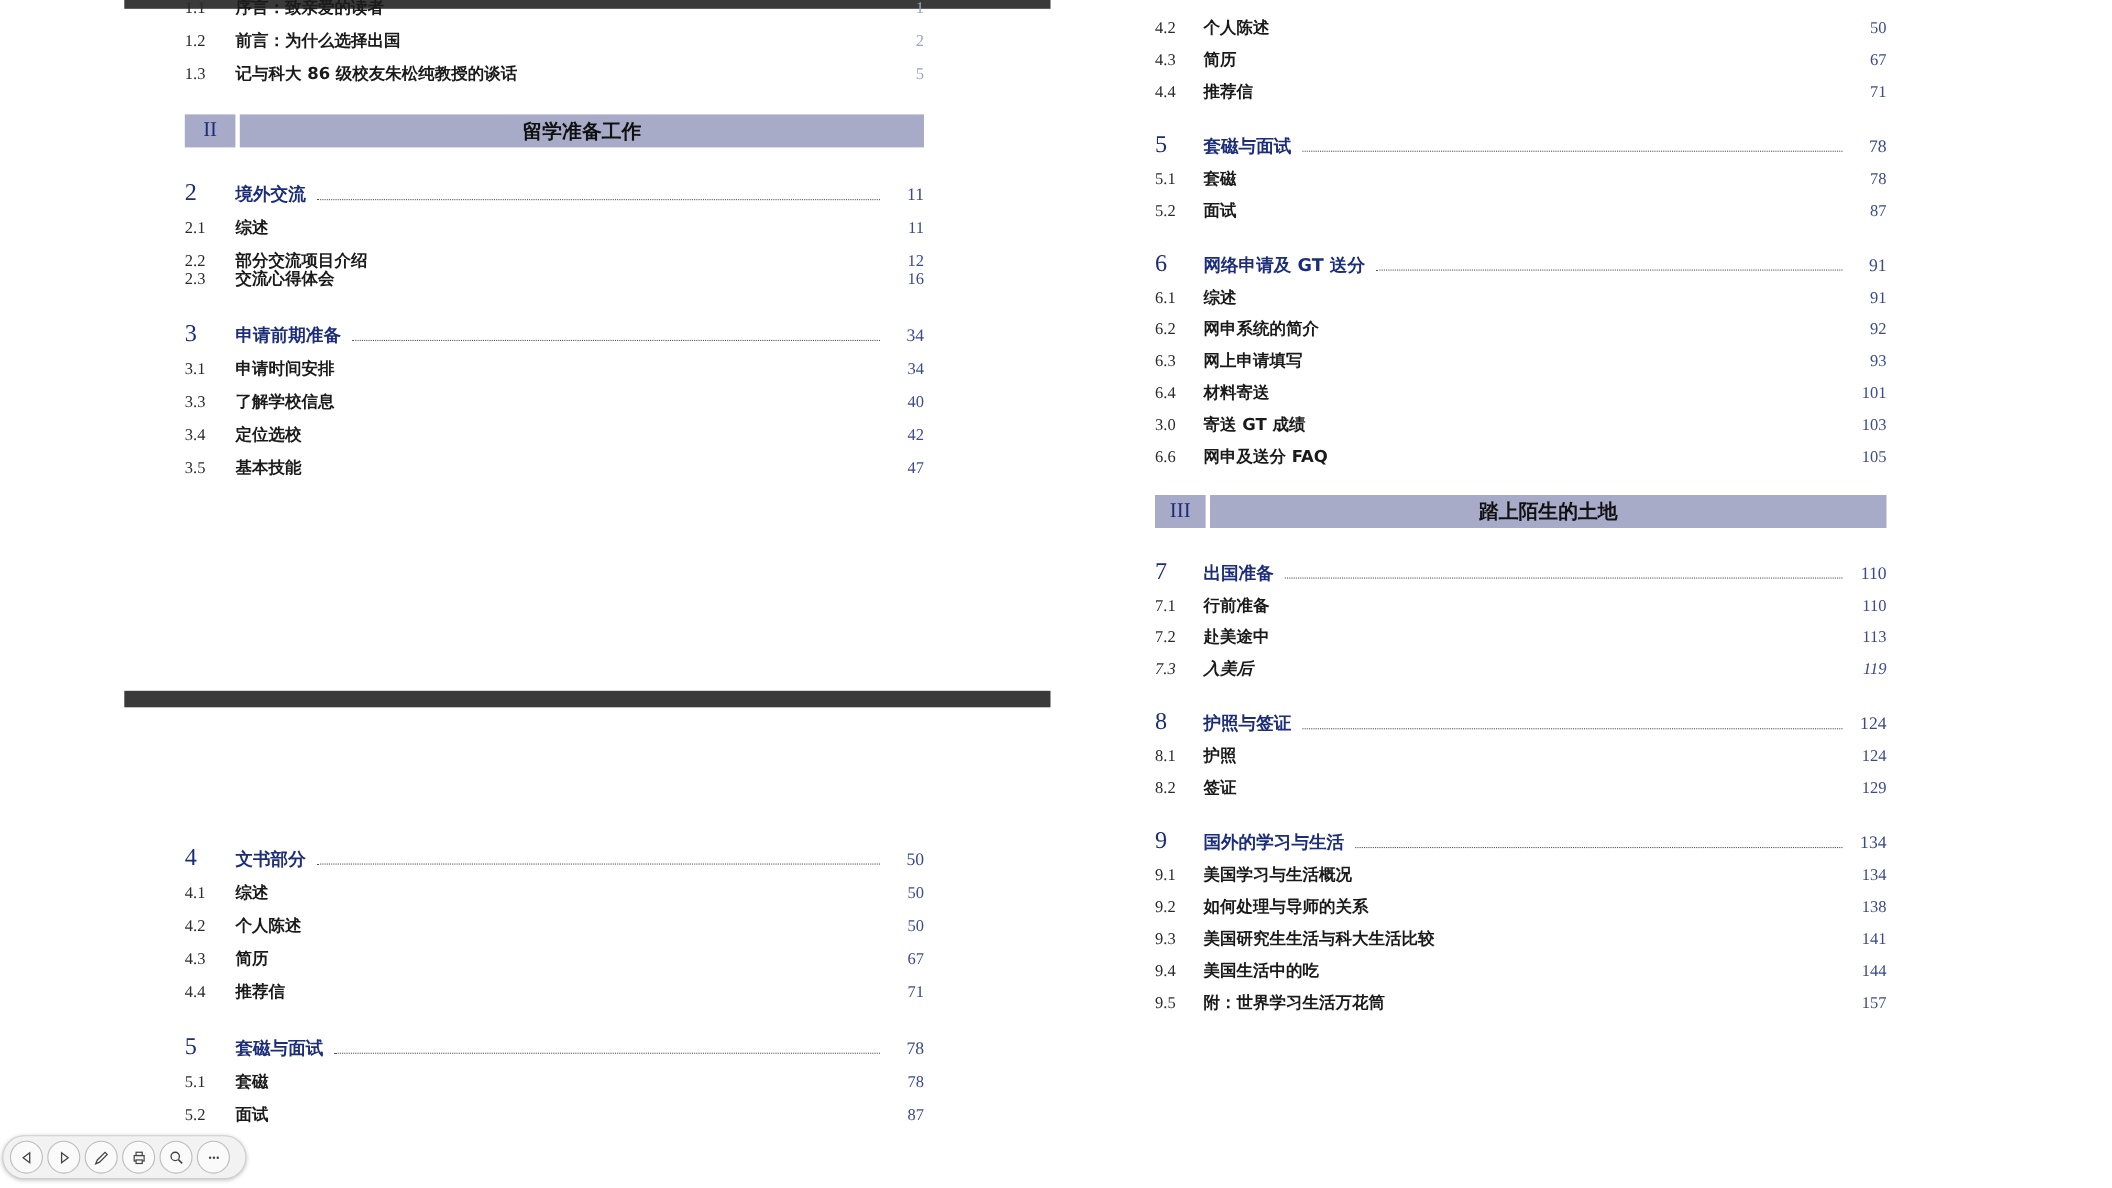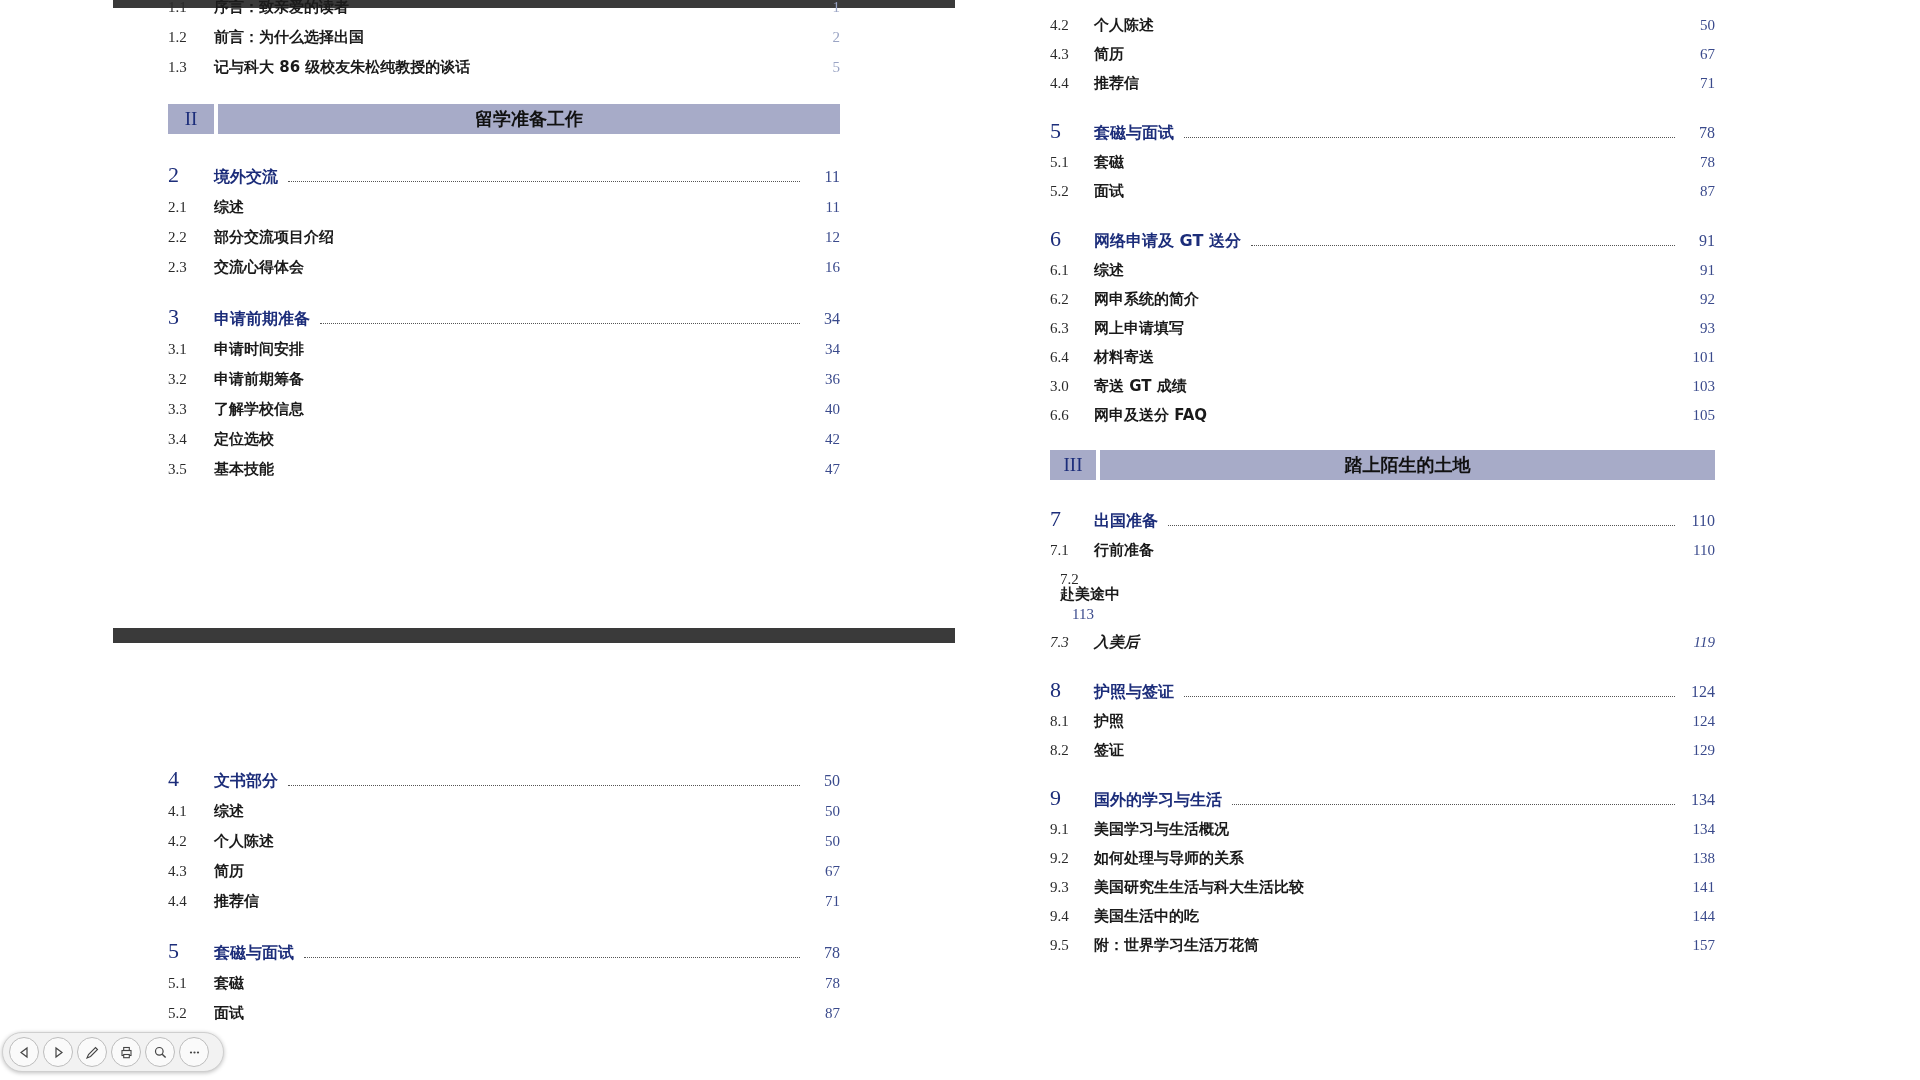--- a/index.html
+++ b/index.html
@@ -187,43 +187,37 @@
           <span class="title sub">综述</span>
           <span class="dots hidden"></span>
           <span class="pg sub" style="width: 34px;">11</span>
         </div>
         <div class="row" style="margin-top: 14px;">
           <span class="num sub" style="width: 46px;">2.2</span>
           <span class="title sub">部分交流项目介绍</span>
           <span class="dots hidden"></span>
           <span class="pg sub" style="width: 34px;">12</span>
         </div>
-        <div class="row" style="margin-top: 14px;">
+        <div class="row" style="">
           <span class="num sub" style="width: 46px;">2.3</span>
           <span class="title sub">交流心得体会</span>
           <span class="dots hidden"></span>
           <span class="pg sub" style="width: 34px;">16</span>
         </div>
         <div class="row" style="margin-top: 30px;">
           <span class="num chap" style="width: 46px;">3</span>
           <span class="title chap">申请前期准备</span>
           <span class="dots"></span>
           <span class="pg " style="width: 34px;">34</span>
         </div>
         <div class="row" style="margin-top: 14px;">
           <span class="num sub" style="width: 46px;">3.1</span>
           <span class="title sub">申请时间安排</span>
           <span class="dots hidden"></span>
           <span class="pg sub" style="width: 34px;">34</span>
-        </div>
-        <div class="row" style="margin-top: 14px;">
-          <span class="num sub" style="width: 46px;">3.2</span>
-          <span class="title sub">申请前期筹备</span>
-          <span class="dots hidden"></span>
-          <span class="pg sub" style="width: 34px;">36</span>
         </div>
         <div class="row" style="margin-top: 14px;">
           <span class="num sub" style="width: 46px;">3.3</span>
           <span class="title sub">了解学校信息</span>
           <span class="dots hidden"></span>
           <span class="pg sub" style="width: 34px;">40</span>
         </div>
         <div class="row" style="margin-top: 14px;">
           <span class="num sub" style="width: 46px;">3.4</span>
           <span class="title sub">定位选校</span>
@@ -380,21 +374,21 @@
           <span class="title chap">出国准备</span>
           <span class="dots"></span>
           <span class="pg " style="width: 34px;">110</span>
         </div>
         <div class="row" style="margin-top: 13px;">
           <span class="num sub" style="width: 44px;">7.1</span>
           <span class="title sub">行前准备</span>
           <span class="dots hidden"></span>
           <span class="pg sub" style="width: 34px;">110</span>
         </div>
-        <div class="row" style="margin-top: 13px; flex-direction: column;">
+        <div class="row" style="margin-top: 13px;">
           <span class="num sub" style="width: 44px;">7.2</span>
           <span class="title sub">赴美途中</span>
           <span class="dots hidden"></span>
           <span class="pg sub" style="width: 34px;">113</span>
         </div>
         <div class="row" style="margin-top: 13px; font-style: italic;">
           <span class="num sub" style="width: 44px;">7.3</span>
           <span class="title sub">入美后</span>
           <span class="dots hidden"></span>
           <span class="pg sub" style="width: 34px;">119</span>

